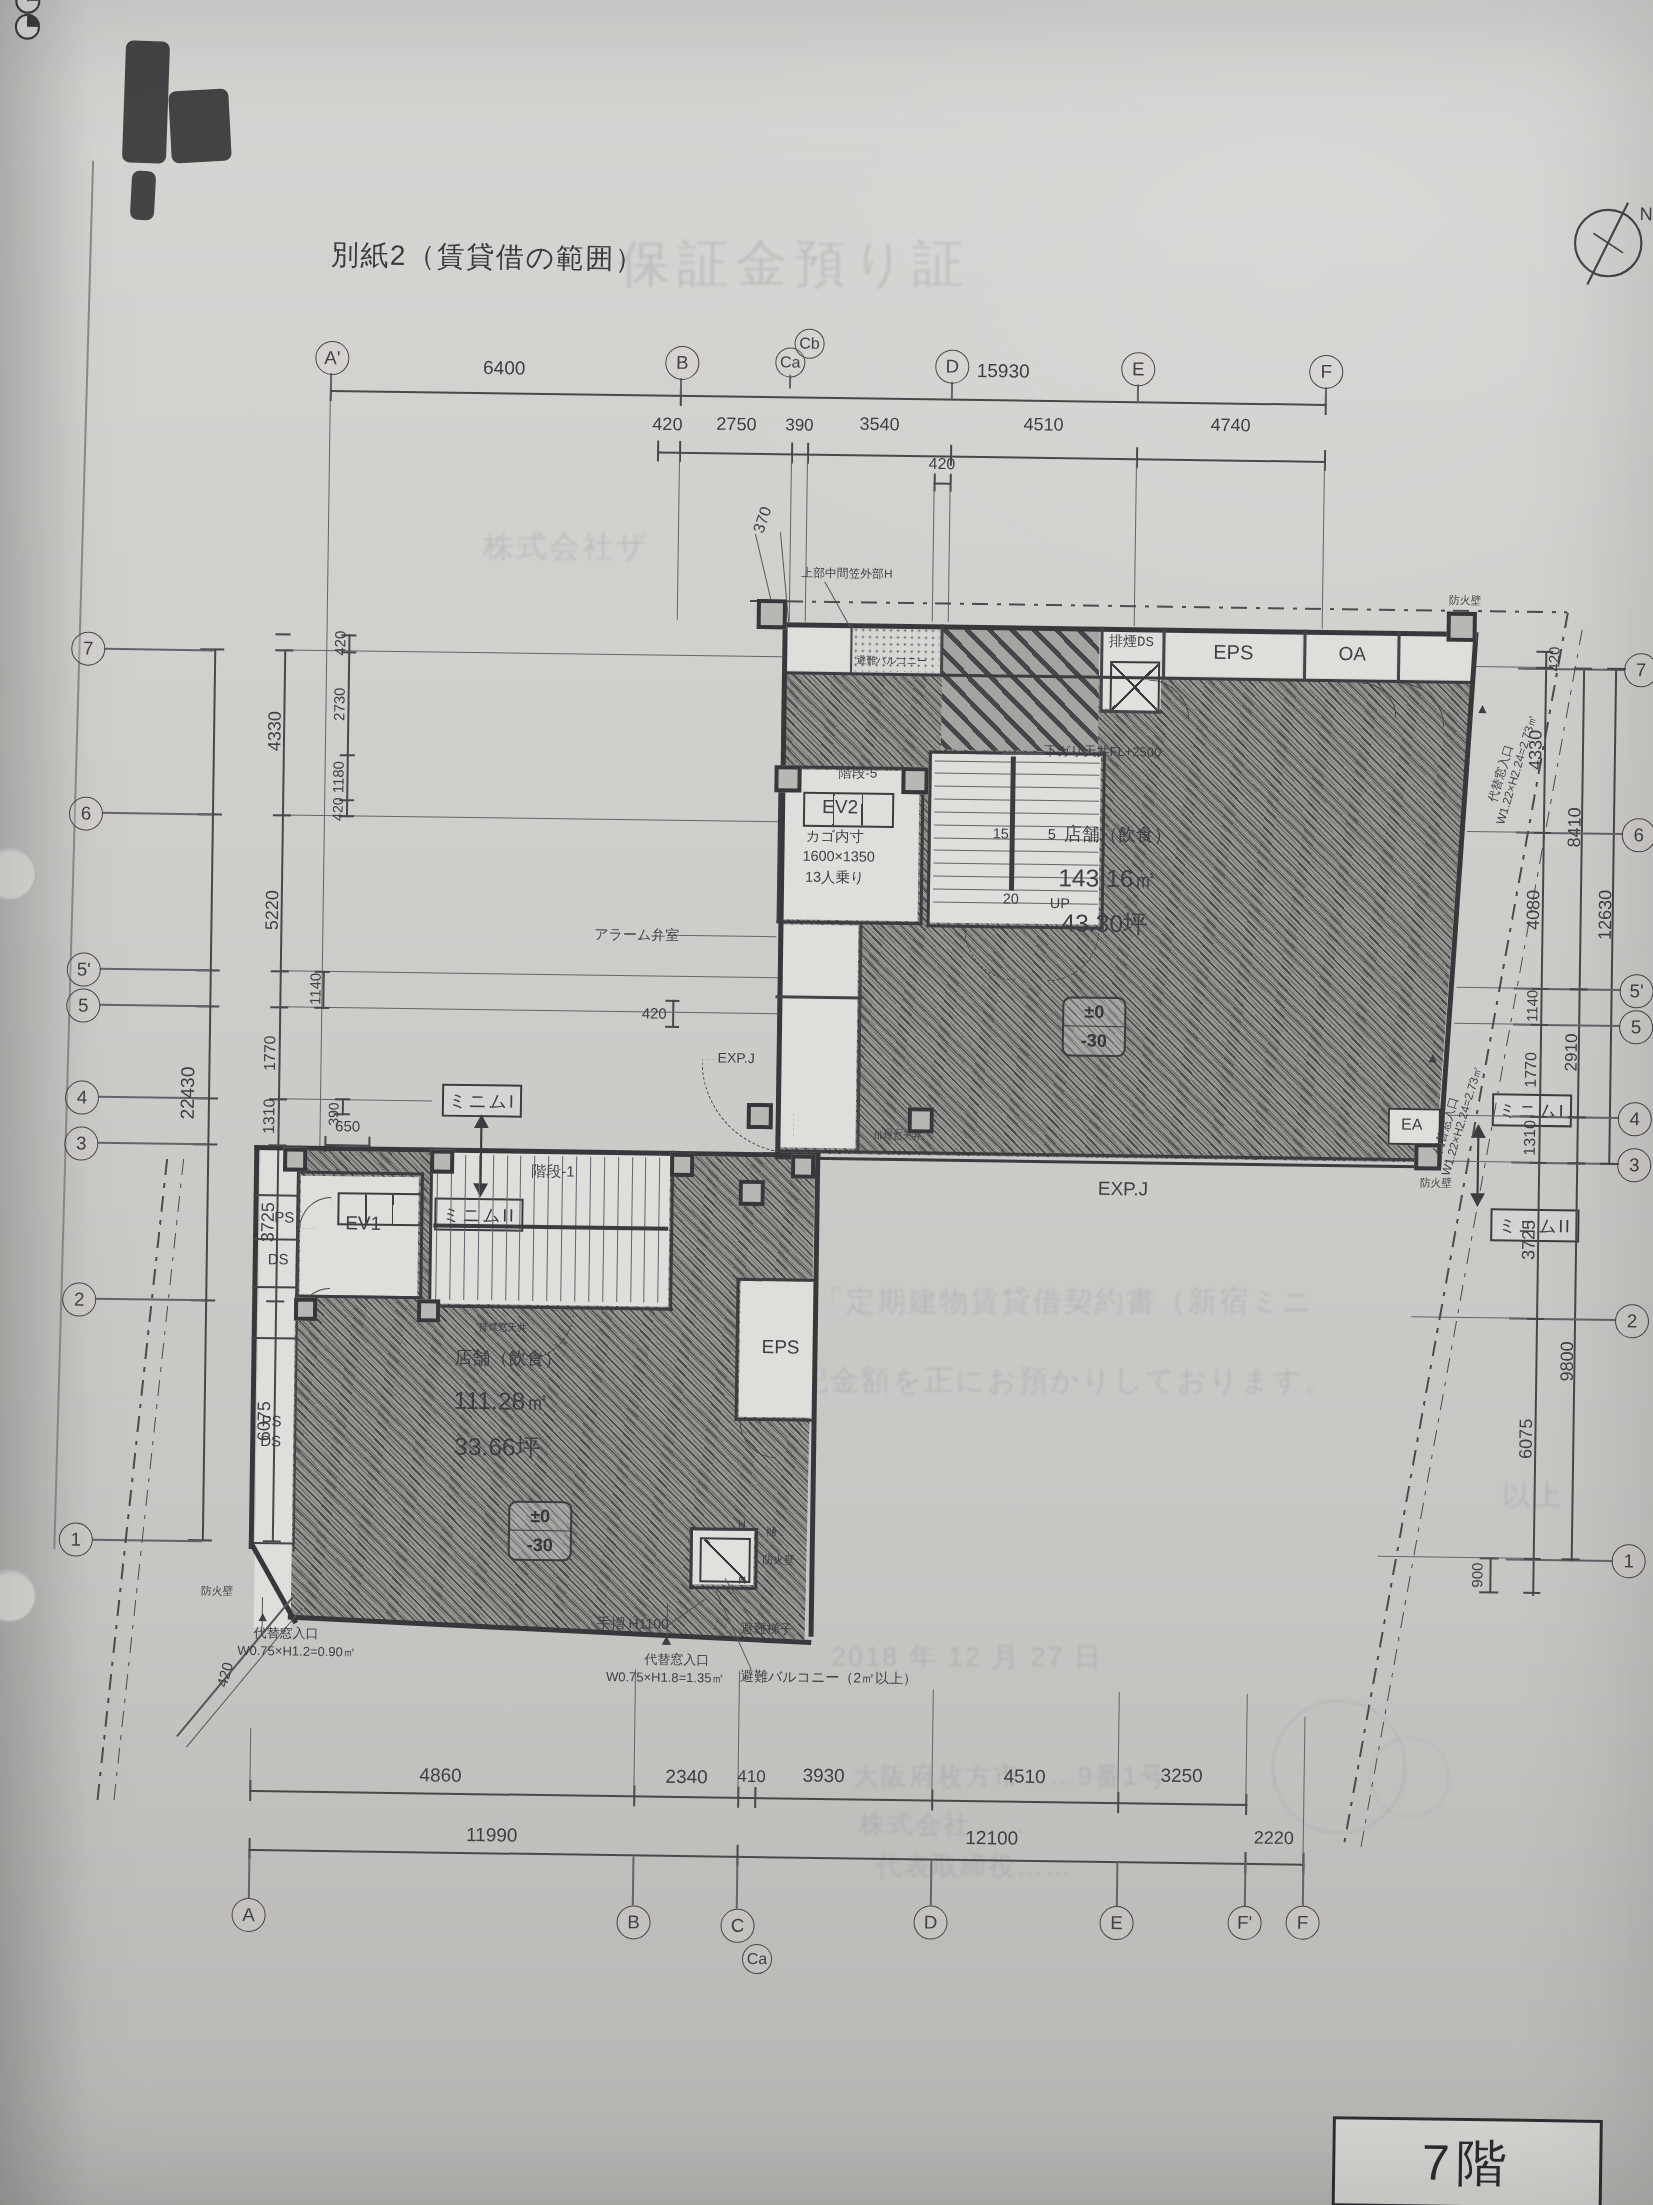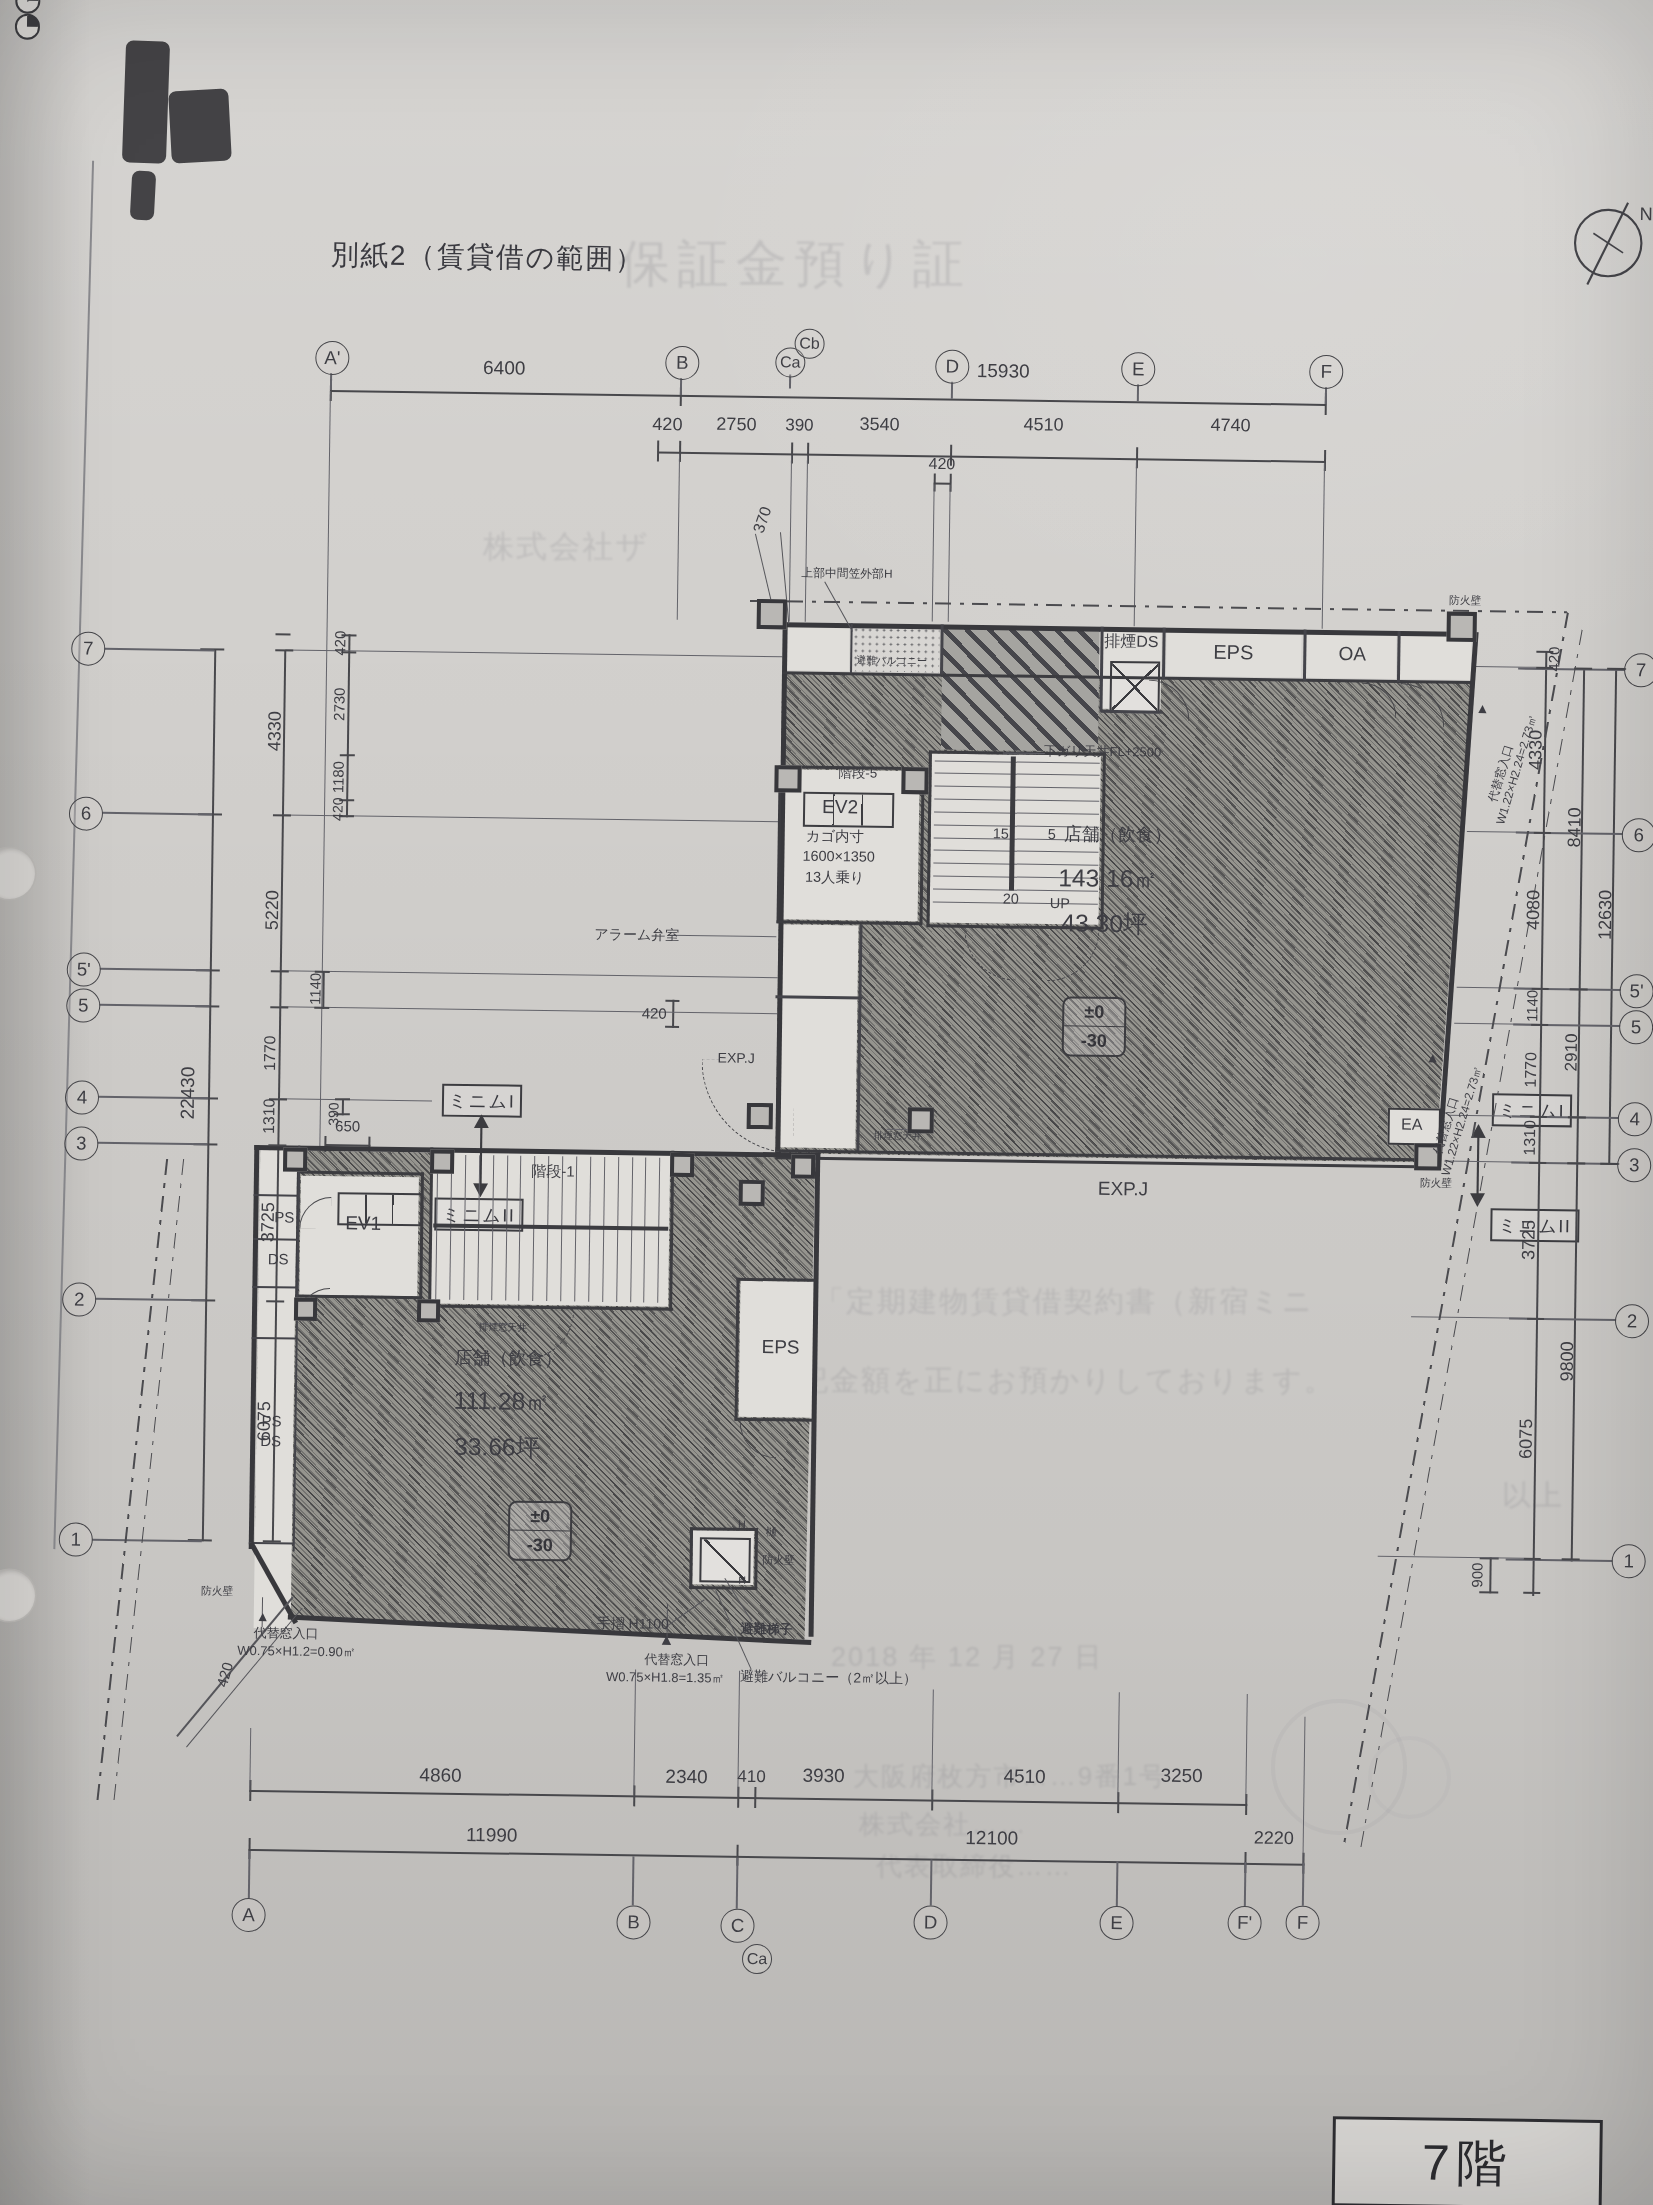--- a/index.html
+++ b/index.html
@@ -449,21 +449,21 @@
         <span class="t" style="left: 761px; top: 1778px; font-size: 17px; transform: translate(-50%, -50%);">410</span>
         <span class="t" style="left: 833px; top: 1776px; font-size: 19px; transform: translate(-50%, -50%);">3930</span>
         <span class="t" style="left: 1034px; top: 1774px; font-size: 19px; transform: translate(-50%, -50%);">4510</span>
         <span class="t" style="left: 1191px; top: 1771px; font-size: 19px; transform: translate(-50%, -50%);">3250</span>
         <span class="t" style="left: 502px; top: 1840px; font-size: 19px; transform: translate(-50%, -50%);">11990</span>
         <span class="t" style="left: 1002px; top: 1836px; font-size: 19px; transform: translate(-50%, -50%);">12100</span>
         <span class="t" style="left: 1284px; top: 1832px; font-size: 18px; transform: translate(-50%, -50%);">2220</span>
         <span class="t" style="left: 233px; top: 1683px; font-size: 15px; transform: translate(-50%, -50%) rotate(-75deg);">420</span>
         <span class="t" style="left: 1227px; top: 647px; font-size: 20px; transform: translate(-50%, -50%);">EPS</span>
         <span class="t" style="left: 1346px; top: 647px; font-size: 19px; transform: translate(-50%, -50%);">OA</span>
-        <span class="t" style="left: 1125px; top: 638px; font-size: 16px; transform: translate(-50%, -50%);">排煙DS</span>
+        <span class="t" style="left: 1125px; top: 638px; font-size: 14px; transform: translate(-50%, -50%); font-family: Liberation Mono, monospace;">排煙DS</span>
         <span class="t" style="left: 818px; top: 797px; font-size: 19px;">EV2</span>
         <span class="t" style="left: 802px; top: 829px; font-size: 14.4px;">カゴ内寸</span>
         <span class="t" style="left: 799px; top: 849px; font-size: 14.4px;">1600×1350</span>
         <span class="t" style="left: 802px; top: 870px; font-size: 14.4px;">13人乗り</span>
         <span class="t" style="left: 834px; top: 766px; font-size: 13.4px;">階段-5</span>
         <span class="t" style="left: 989px; top: 824px; font-size: 14.4px;">15</span>
         <span class="t" style="left: 1044px; top: 824px; font-size: 14.4px;">5</span>
         <span class="t" style="left: 1000px; top: 889px; font-size: 14.4px;">20</span>
         <span class="t" style="left: 1047px; top: 893px; font-size: 14.4px;">UP</span>
         <span class="t" style="left: 1412px; top: 1117px; font-size: 16px; transform: translate(-50%, -50%);">EA</span>
@@ -484,21 +484,21 @@
         <span class="t" style="left: 717px; top: 1052px; font-size: 14px;">EXP.J</span>
         <span class="t" style="left: 592px; top: 930px; font-size: 14px;">アラーム弁室</span>
         <span class="t" style="left: 794px; top: 567px; font-size: 11.8px;">上部中間笠外部H</span>
         <span class="t" style="left: 1039px; top: 741px; font-size: 13px;">下ガリ天井FL+2500</span>
         <span class="t" style="left: 850px; top: 655px; font-size: 10px;">避難バルコニー</span>
         <span class="t" style="left: 604px; top: 1619px; font-size: 14px;">手摺 H1100</span>
         <span class="t" style="left: 666px; top: 1634px; font-size: 16px;">▲</span>
         <span class="t" style="left: 1470px; top: 692px; font-size: 14px;">▲</span>
         <span class="t" style="left: 1425px; top: 1042px; font-size: 14px;">▲</span>
         <span class="t" style="left: 263px; top: 1617px; font-size: 14px;">▲</span>
-        <span class="t" style="left: 748px; top: 1623px; font-size: 13px; font-weight: bold;">避難梯子</span>
+        <span class="t" style="left: 748px; top: 1623px; font-size: 13px;">避難梯子</span>
         <span class="t" style="left: 748px; top: 1670px; font-size: 14px;">避難バルコニー（2㎡以上）</span>
         <span class="t" style="left: 652px; top: 1655px; font-size: 13px;">代替窓入口</span>
         <span class="t" style="left: 614px; top: 1673px; font-size: 13px;">W0.75×H1.8=1.35㎡</span>
         <span class="t" style="left: 261px; top: 1634px; font-size: 13px;">代替窓入口</span>
         <span class="t" style="left: 245px; top: 1652px; font-size: 13px;">W0.75×H1.2=0.90㎡</span>
         <span class="t" style="left: 1496px; top: 764px; font-size: 11.8px; transform: translate(-50%, -50%) rotate(-74deg);">代替窓入口</span>
         <span class="t" style="left: 1512px; top: 760px; font-size: 11.8px; transform: translate(-50%, -50%) rotate(-74deg);">W1.22×H2.24=2.73㎡</span>
         <span class="t" style="left: 1446px; top: 1117px; font-size: 11.8px; transform: translate(-50%, -50%) rotate(-74deg);">代替窓入口</span>
         <span class="t" style="left: 1462px; top: 1112px; font-size: 11.8px; transform: translate(-50%, -50%) rotate(-74deg);">W1.22×H2.24=2.73㎡</span>
         <span class="t" style="left: 769px; top: 1555px; font-size: 10.7px;">防火壁</span>

